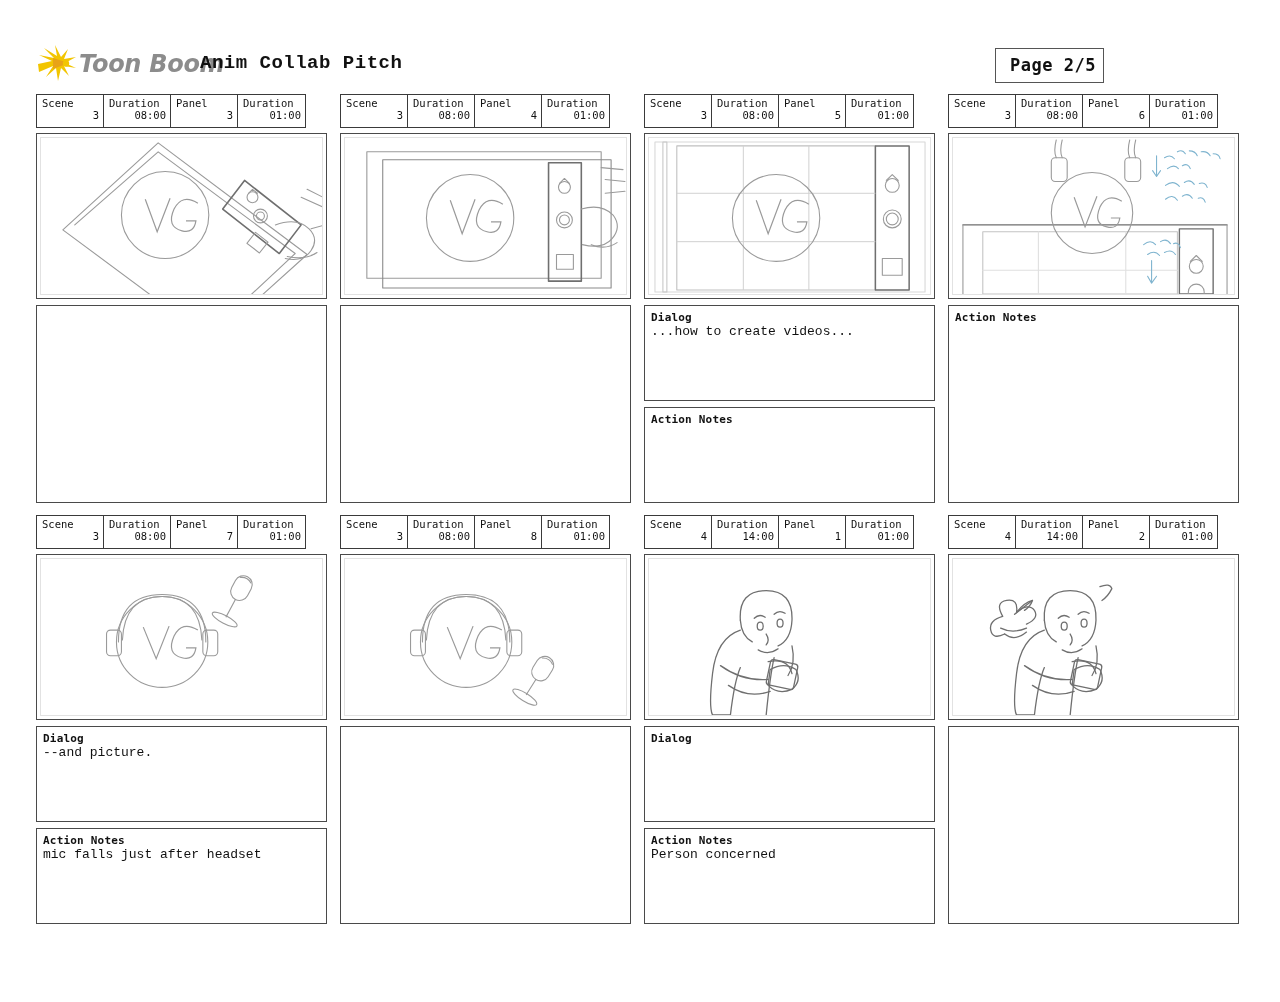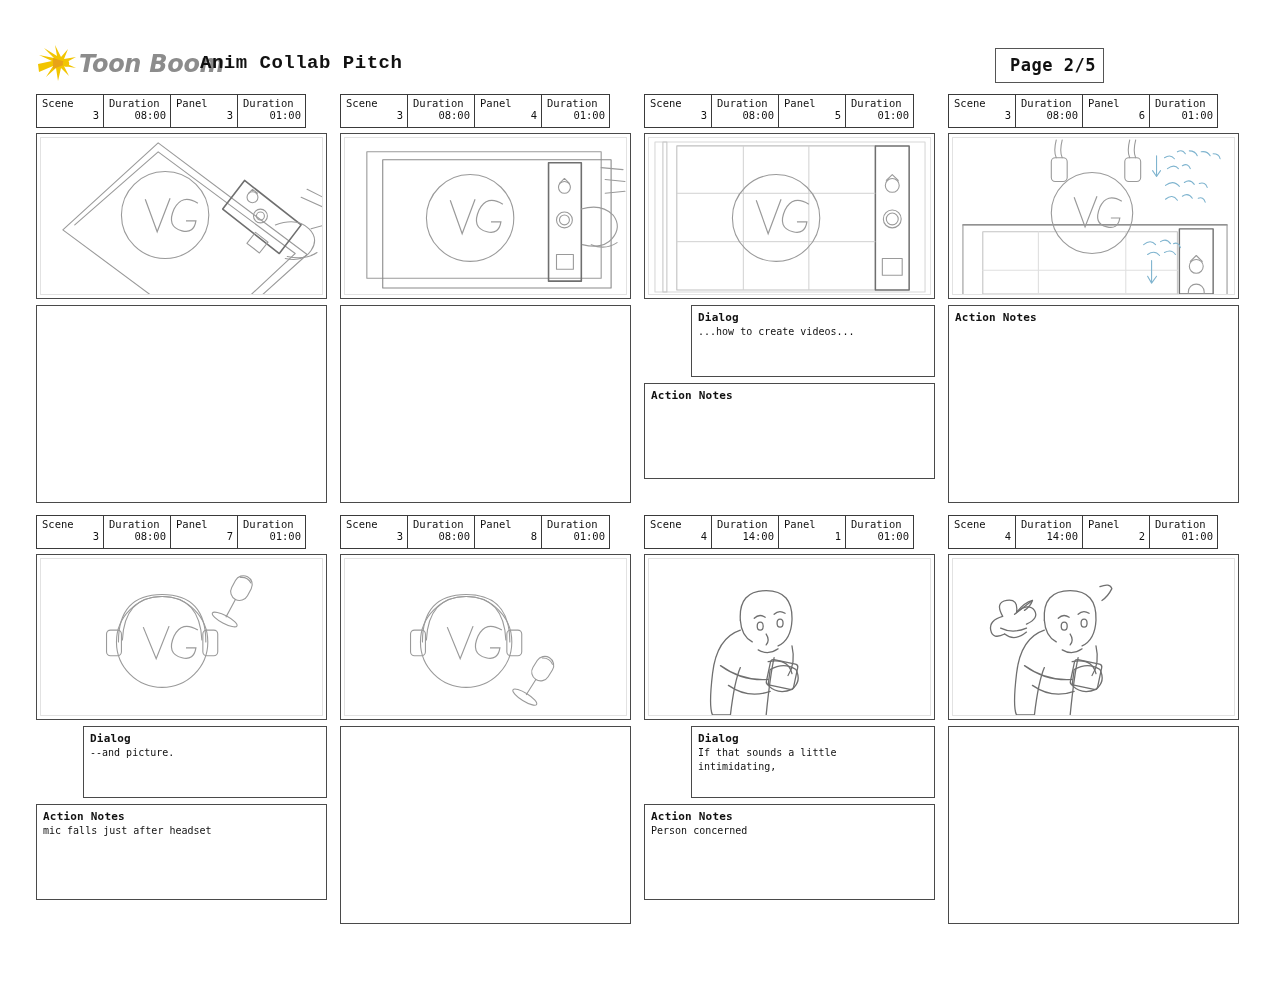--- a/index.html
+++ b/index.html
@@ -101,24 +101,24 @@
     border:1.5px solid #4a4a4a;
     background:#fff;
     padding:4px 6px 4px 6px;
     overflow:hidden;
   }
   .note-h{
     font-size:11px;font-weight:bold;color:#111;line-height:15px;
     letter-spacing:0.2px;
   }
   .note-b{
-    font-size:10px;color:#111;line-height:14px;
-    white-space:pre-wrap;word-wrap:break-word;
-  }
-  .note.dialog{height:72px;margin-left:47px;}
+    font-size:13px;color:#111;line-height:14px;
+    white-space:pre-wrap;word-wrap:break-word;font-family:Liberation Mono, monospace;
+  }
+  .note.dialog{height:96px;}
   .note.action{height:96px;}
   .note.single{height:198px;}
 
   
   .sk{fill:none;stroke:#9a9a9a;stroke-width:1.1;stroke-linecap:round;stroke-linejoin:round;}
   .sk-d{fill:none;stroke:#6f6f6f;stroke-width:1.3;stroke-linecap:round;stroke-linejoin:round;}
   .sk-l{fill:none;stroke:#d0d0d0;stroke-width:1;}
   .ink{fill:none;stroke:#7fb4cf;stroke-width:1.1;stroke-linecap:round;stroke-linejoin:round;}
   .vgtxt{font-family:"DejaVu Sans","Liberation Sans",sans-serif;fill:none;stroke:#9a9a9a;stroke-width:1.2;}
 </style>
@@ -496,22 +496,20 @@
        <path d="M120 104 q20 -4 24 12"></path>
        <rect x="120" y="104" width="28" height="26" rx="3" transform="rotate(12 134 117)"></rect>
        <path d="M122 112 q14 -8 26 0 q6 12 -4 20 q-14 6 -24 -4 z"></path>
      </g>
    </svg>
           </div>
         </div>
         <div class="notes">
           <div class="note dialog">
             <div class="note-h">Dialog</div>
-            <div class="note-b">If that sounds a little
-intimidating,</div>
           </div>
           <div class="note action">
             <div class="note-h">Action Notes</div>
             <div class="note-b">Person concerned</div>
           </div>
         </div>
       </div>
       <div class="cell">
         <div class="info">
           <div class="info-col">

